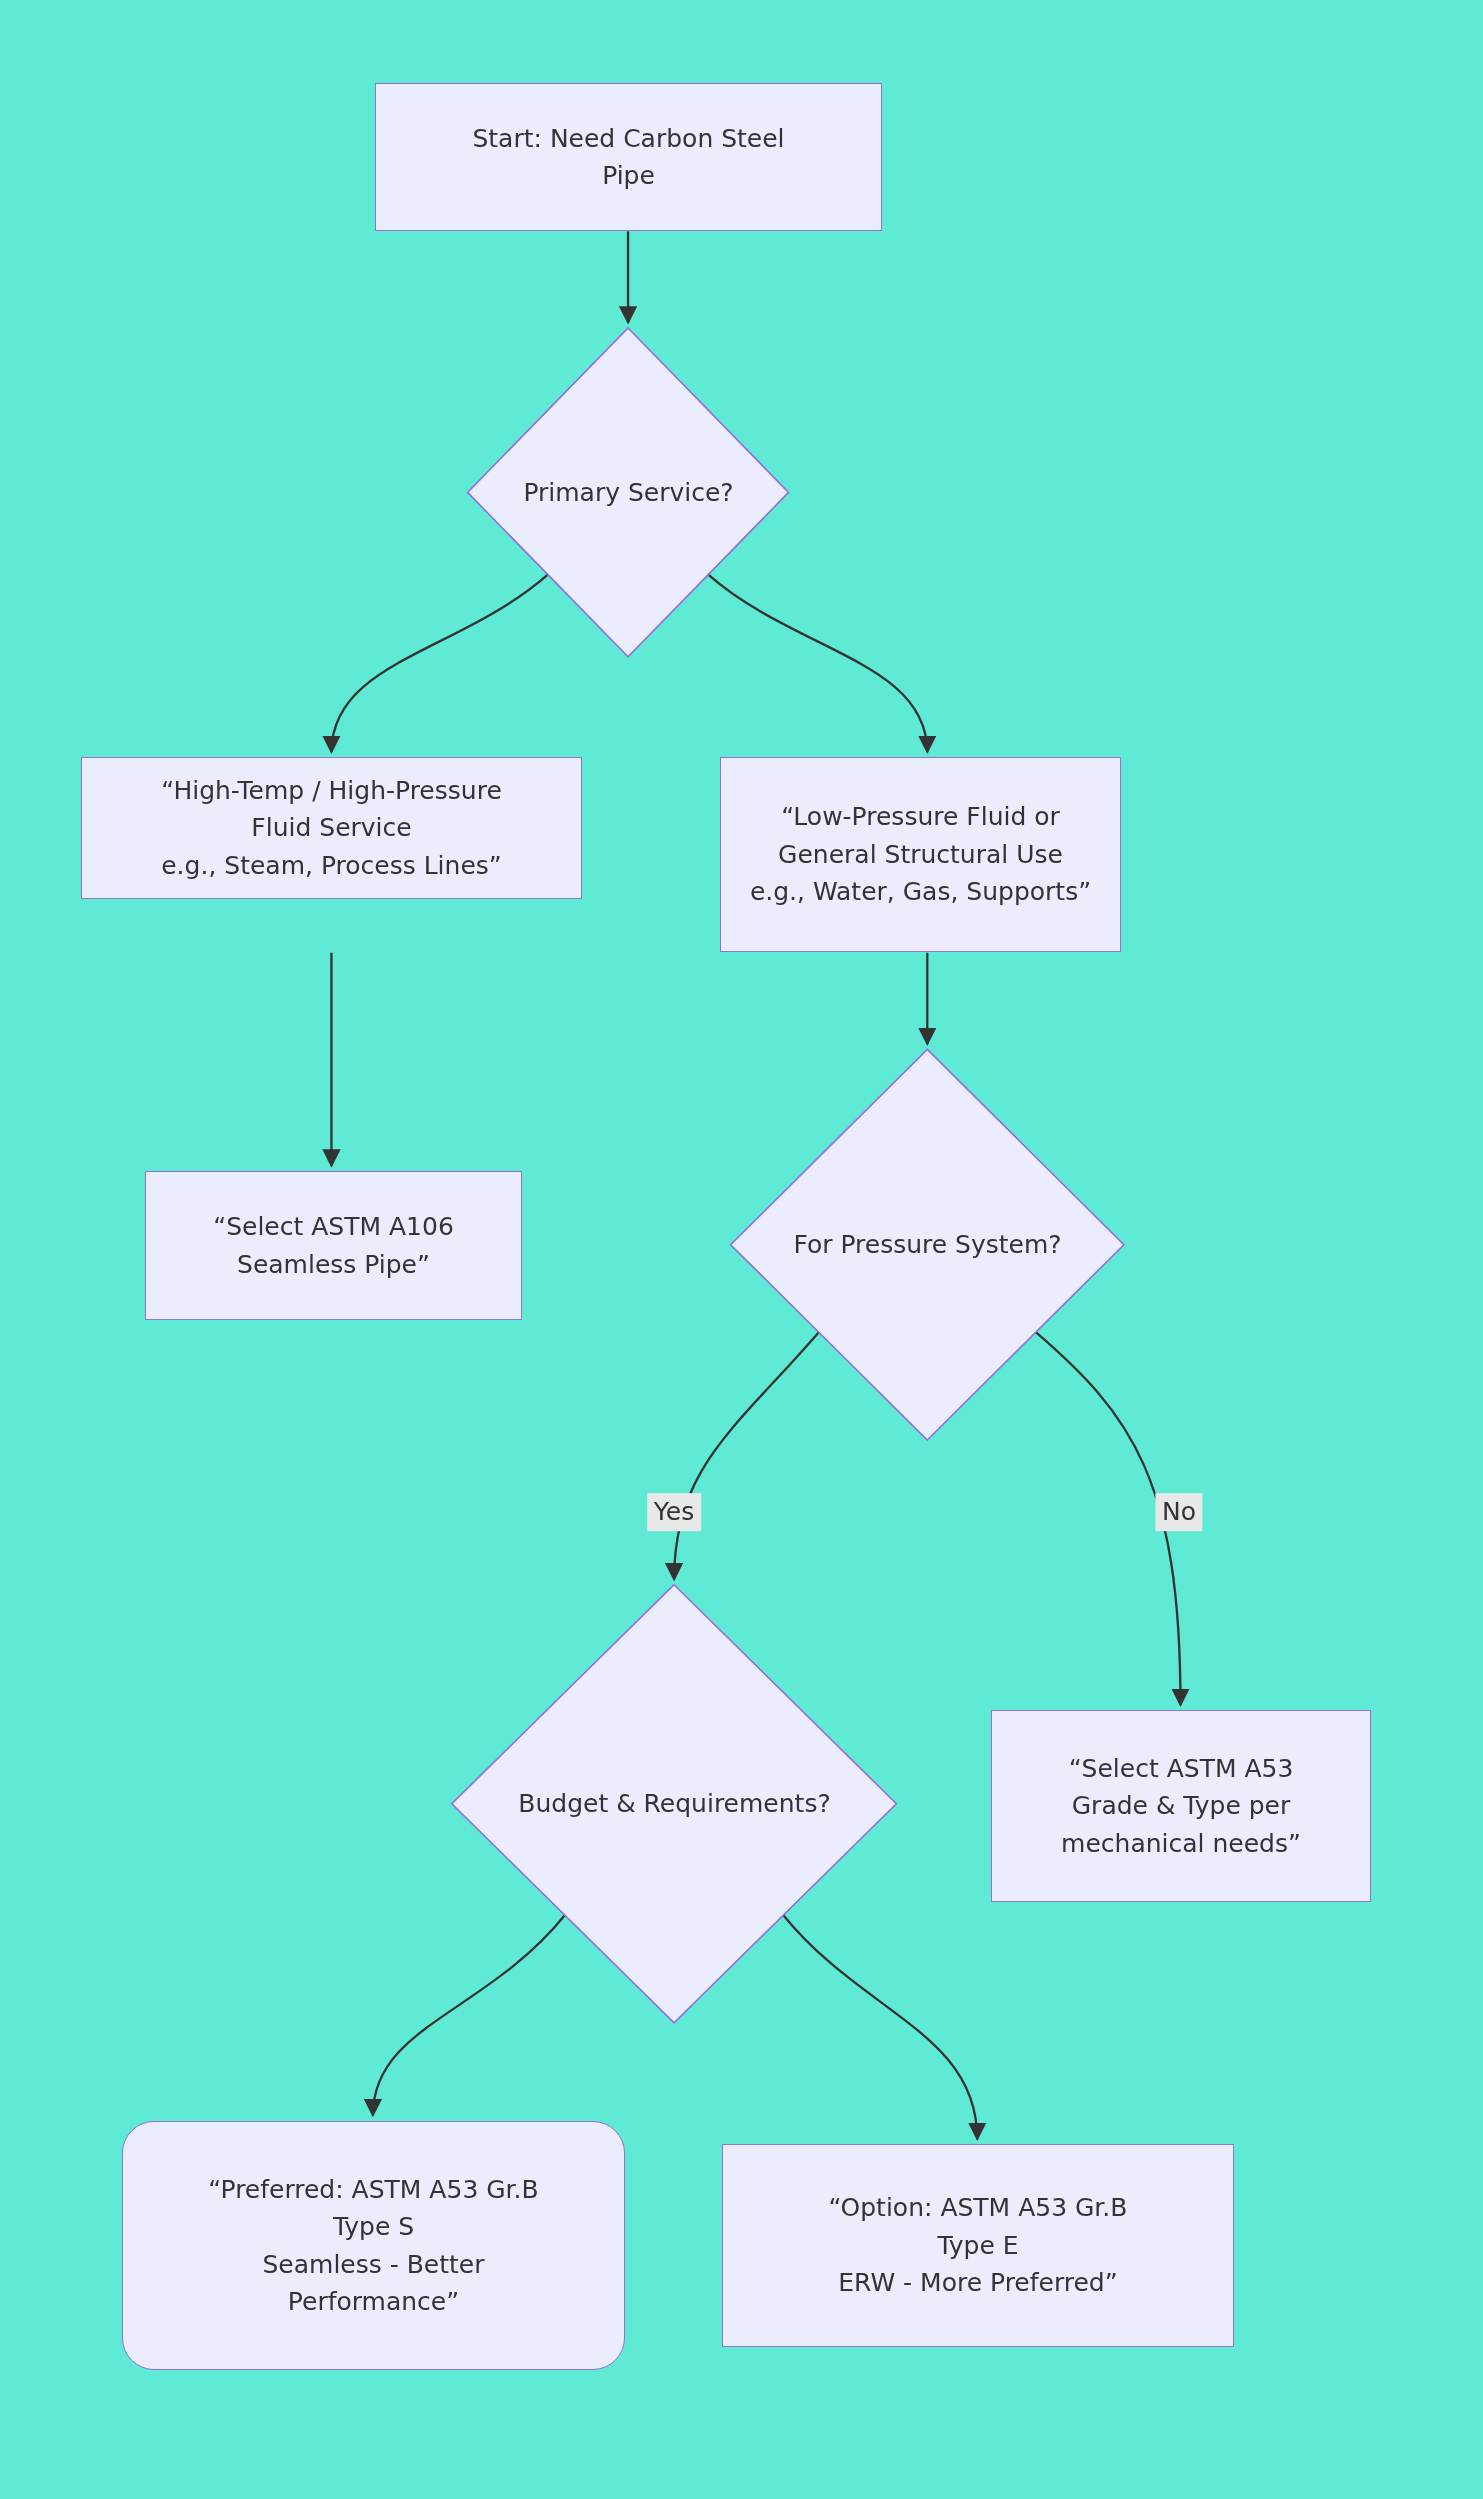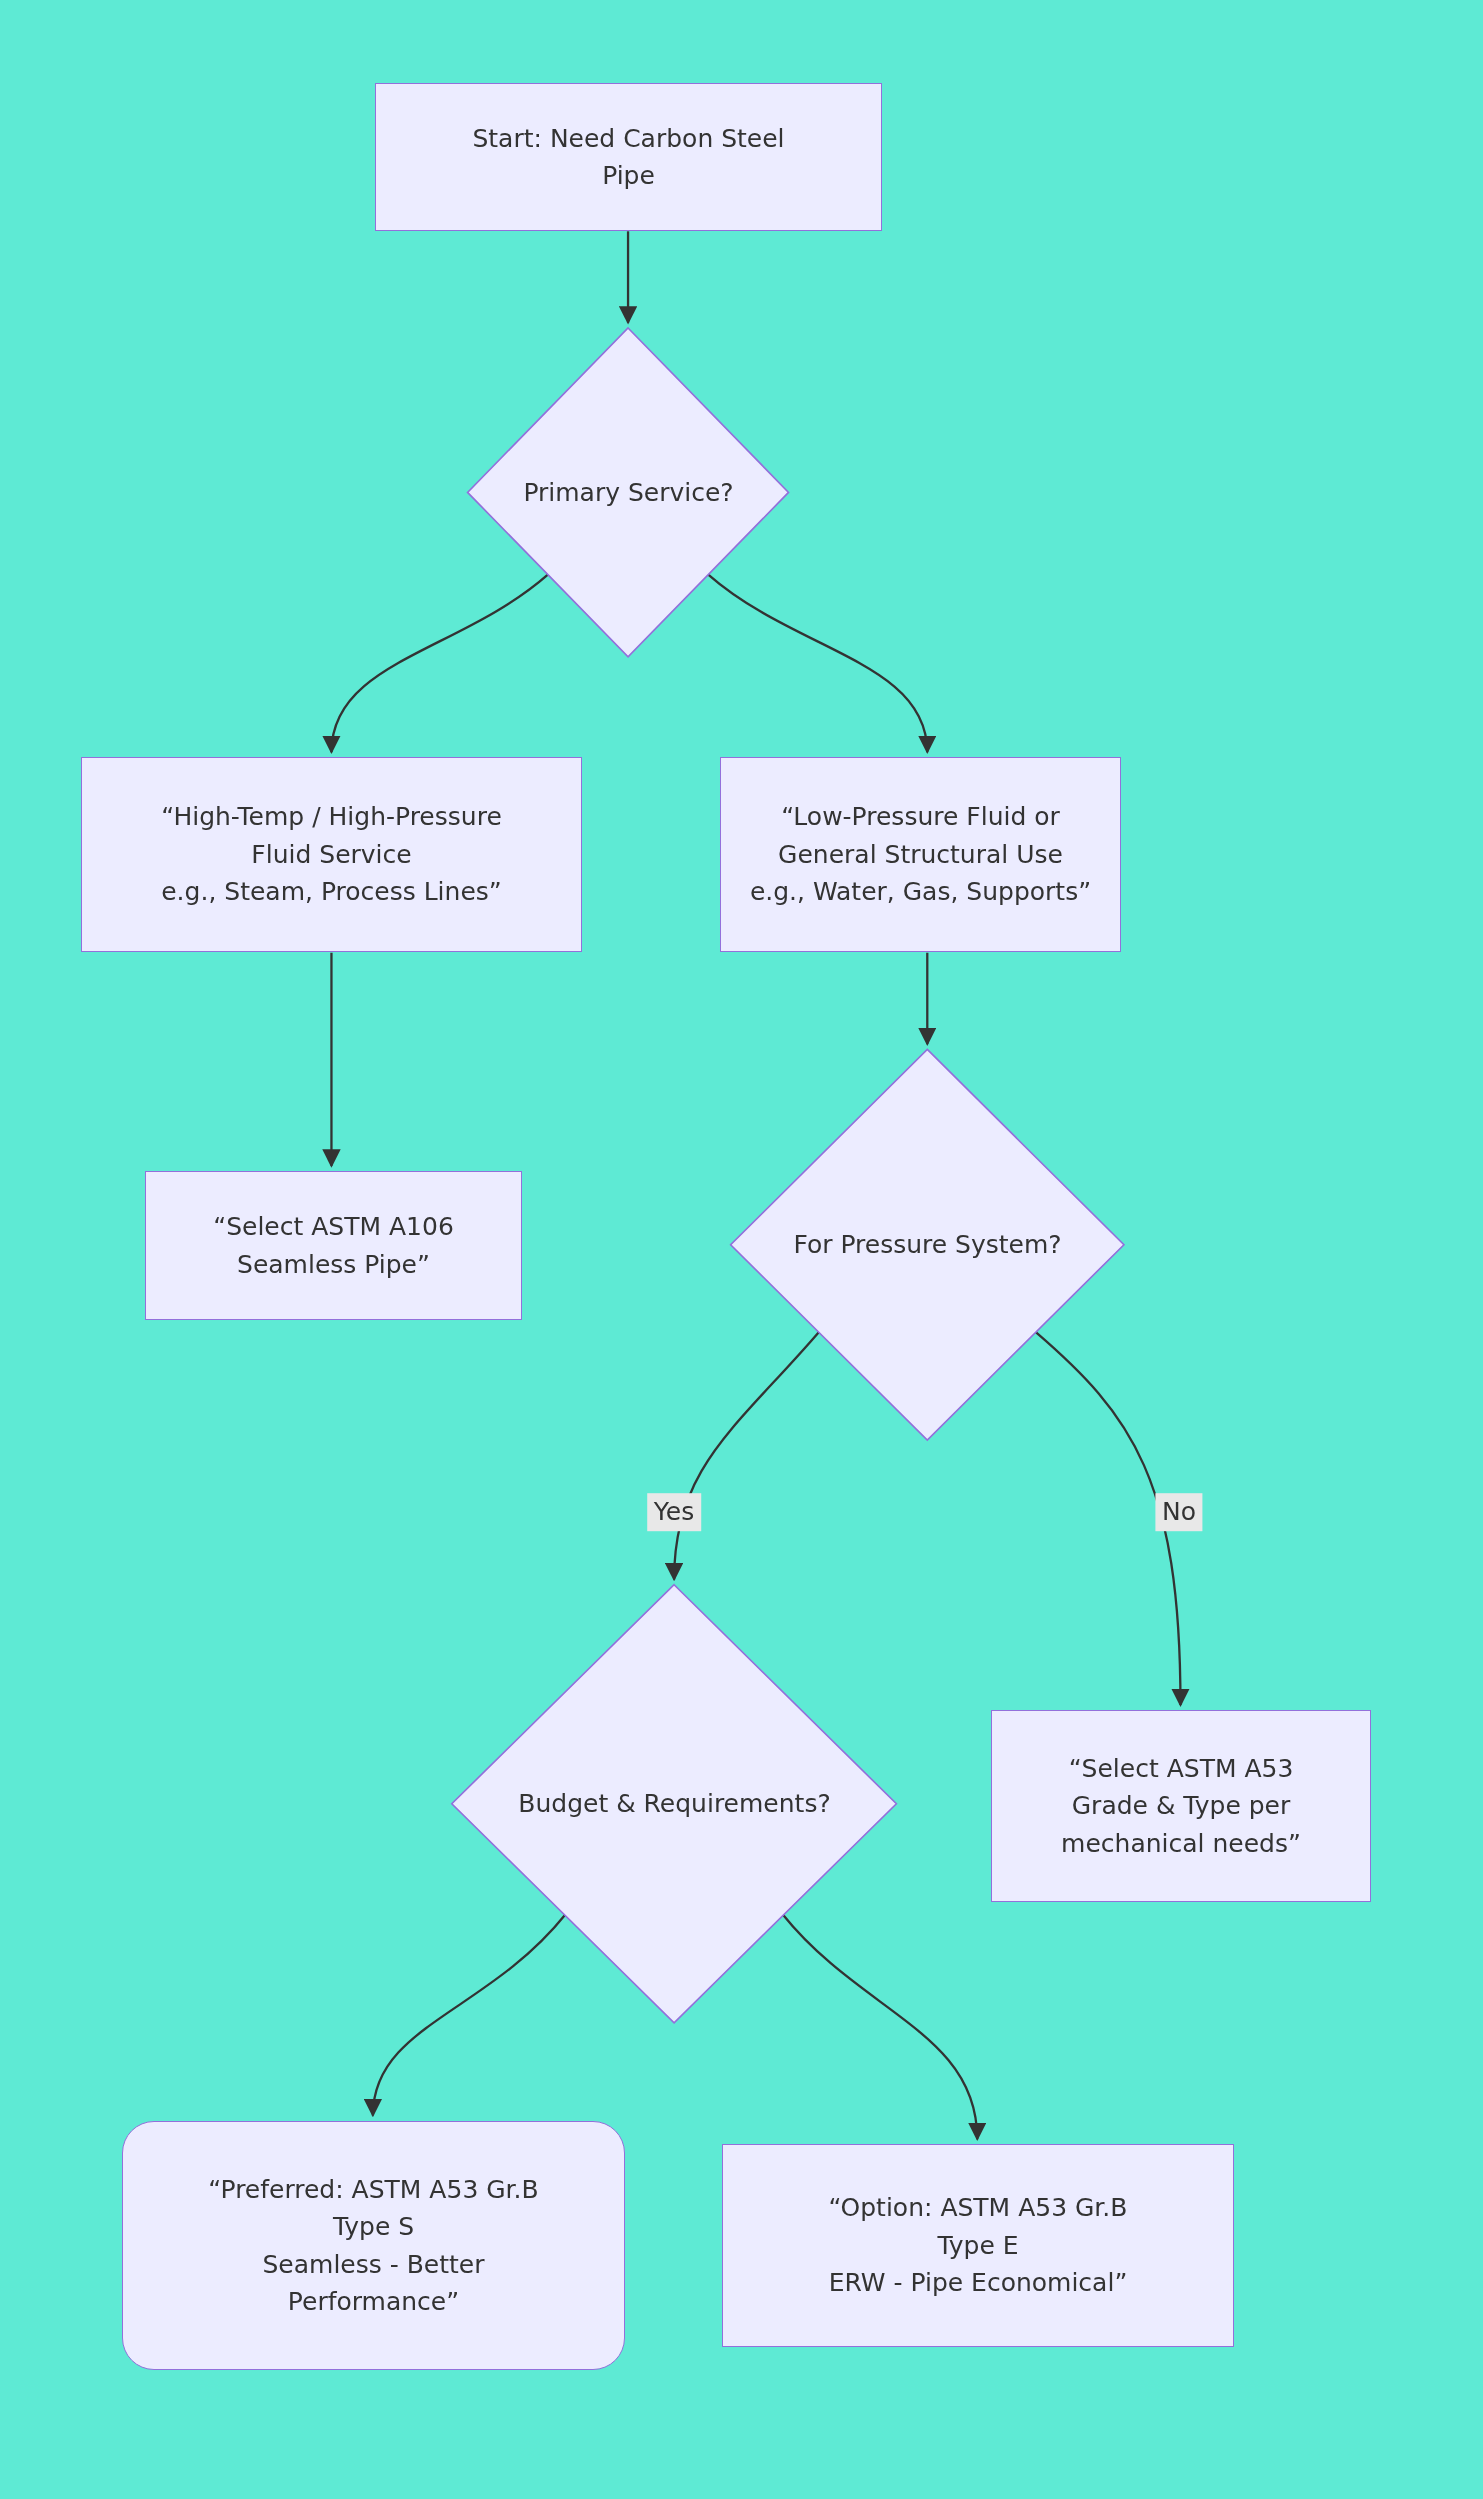--- a/index.html
+++ b/index.html
@@ -90,21 +90,21 @@
     <polygon class="diamond" points="955,498 1199,748 955,998 711,748"></polygon>
     <polygon class="diamond" points="1410,1595 1709,1892 1410,2189 1111,1892"></polygon>
     <polygon class="diamond" points="1025,2409 1363,2742 1025,3075 687,2742"></polygon>
   </svg>
 
   <div class="node rect-node" style="left:375px; top:83px; width:507px; height:148px;">
     <span class="label">Start: Need Carbon Steel
 Pipe</span>
   </div>
 
-  <div class="node rect-node" style="left:81px; top:757px; width:501px; height:195px;align-items:center;">
+  <div class="node rect-node" style="left:81px; top:757px; width:501px; height:142px;align-items:center;">
     <span class="label">“High-Temp / High-Pressure
 Fluid Service
 e.g., Steam, Process Lines”</span>
   </div>
 
   <div class="node rect-node" style="left:680px; top:757px; width:401px; height:195px;margin-left:40px;">
     <span class="label">“Low-Pressure Fluid or
 General Structural Use
 e.g., Water, Gas, Supports”</span>
   </div>
@@ -123,21 +123,21 @@
   <div class="node rect-node" style="left:122px; top:2121px; width:503px; height:249px;border-radius:32px;">
     <span class="label">“Preferred: ASTM A53 Gr.B
 Type S
 Seamless - Better
 Performance”</span>
   </div>
 
   <div class="node rect-node" style="left:722px; top:2144px; width:512px; height:203px;">
     <span class="label">“Option: ASTM A53 Gr.B
 Type E
-ERW - Pipe Economical”</span>
+ERW - More Preferred”</span>
   </div>
 
   <div class="diamond-overlay" style="left:731px; top:1049px; width:393px; height:391px;">
     <span class="label">For Pressure System?</span>
   </div>
 
   <div class="diamond-overlay" style="left:468px; top:328px; width:321px; height:329px;">
     <span class="label">Primary Service?</span>
   </div>
 

